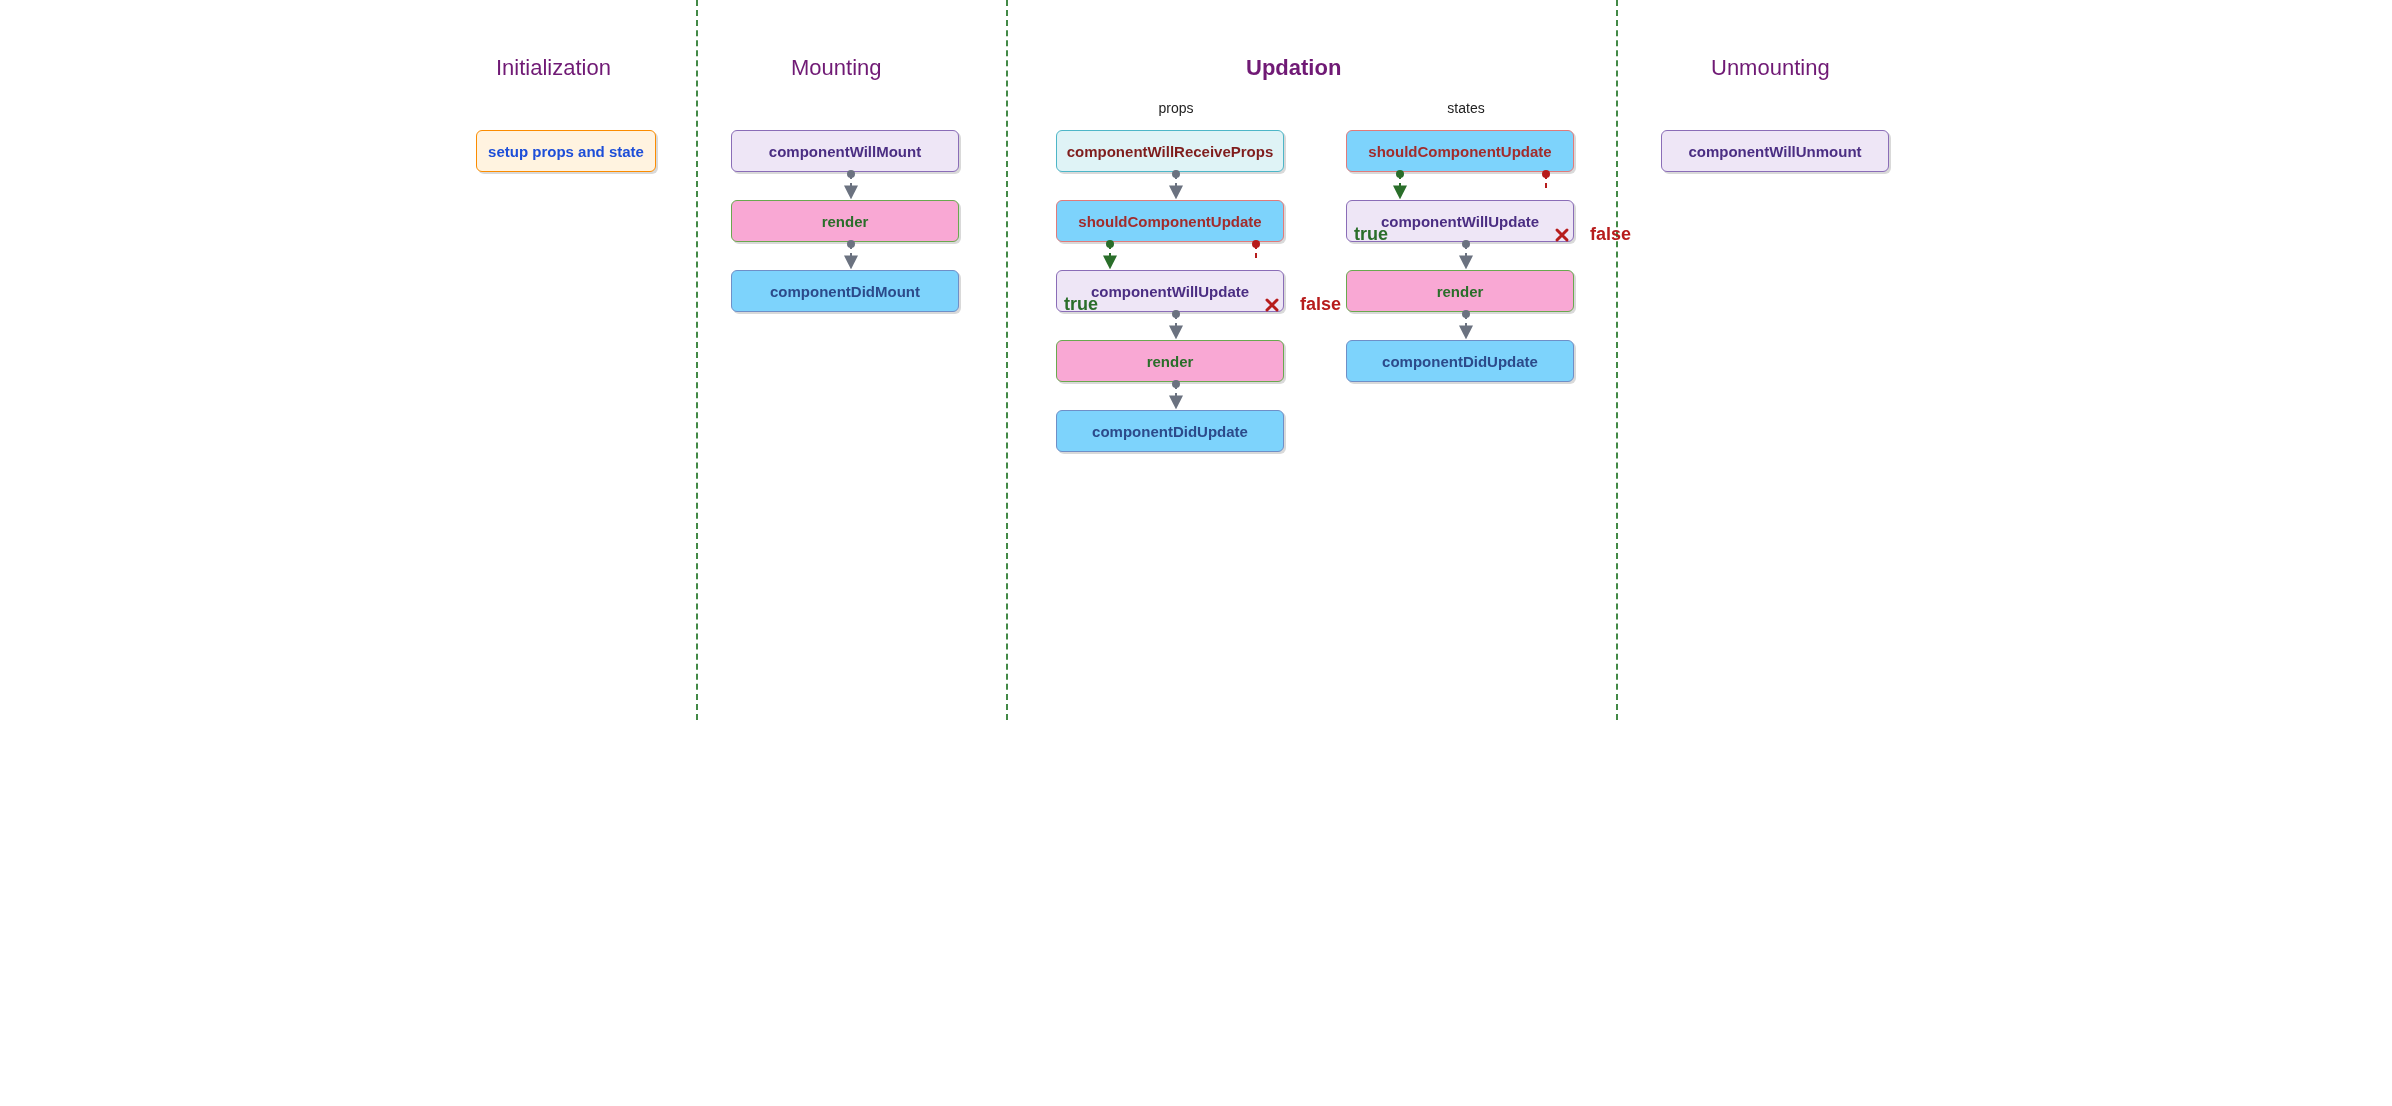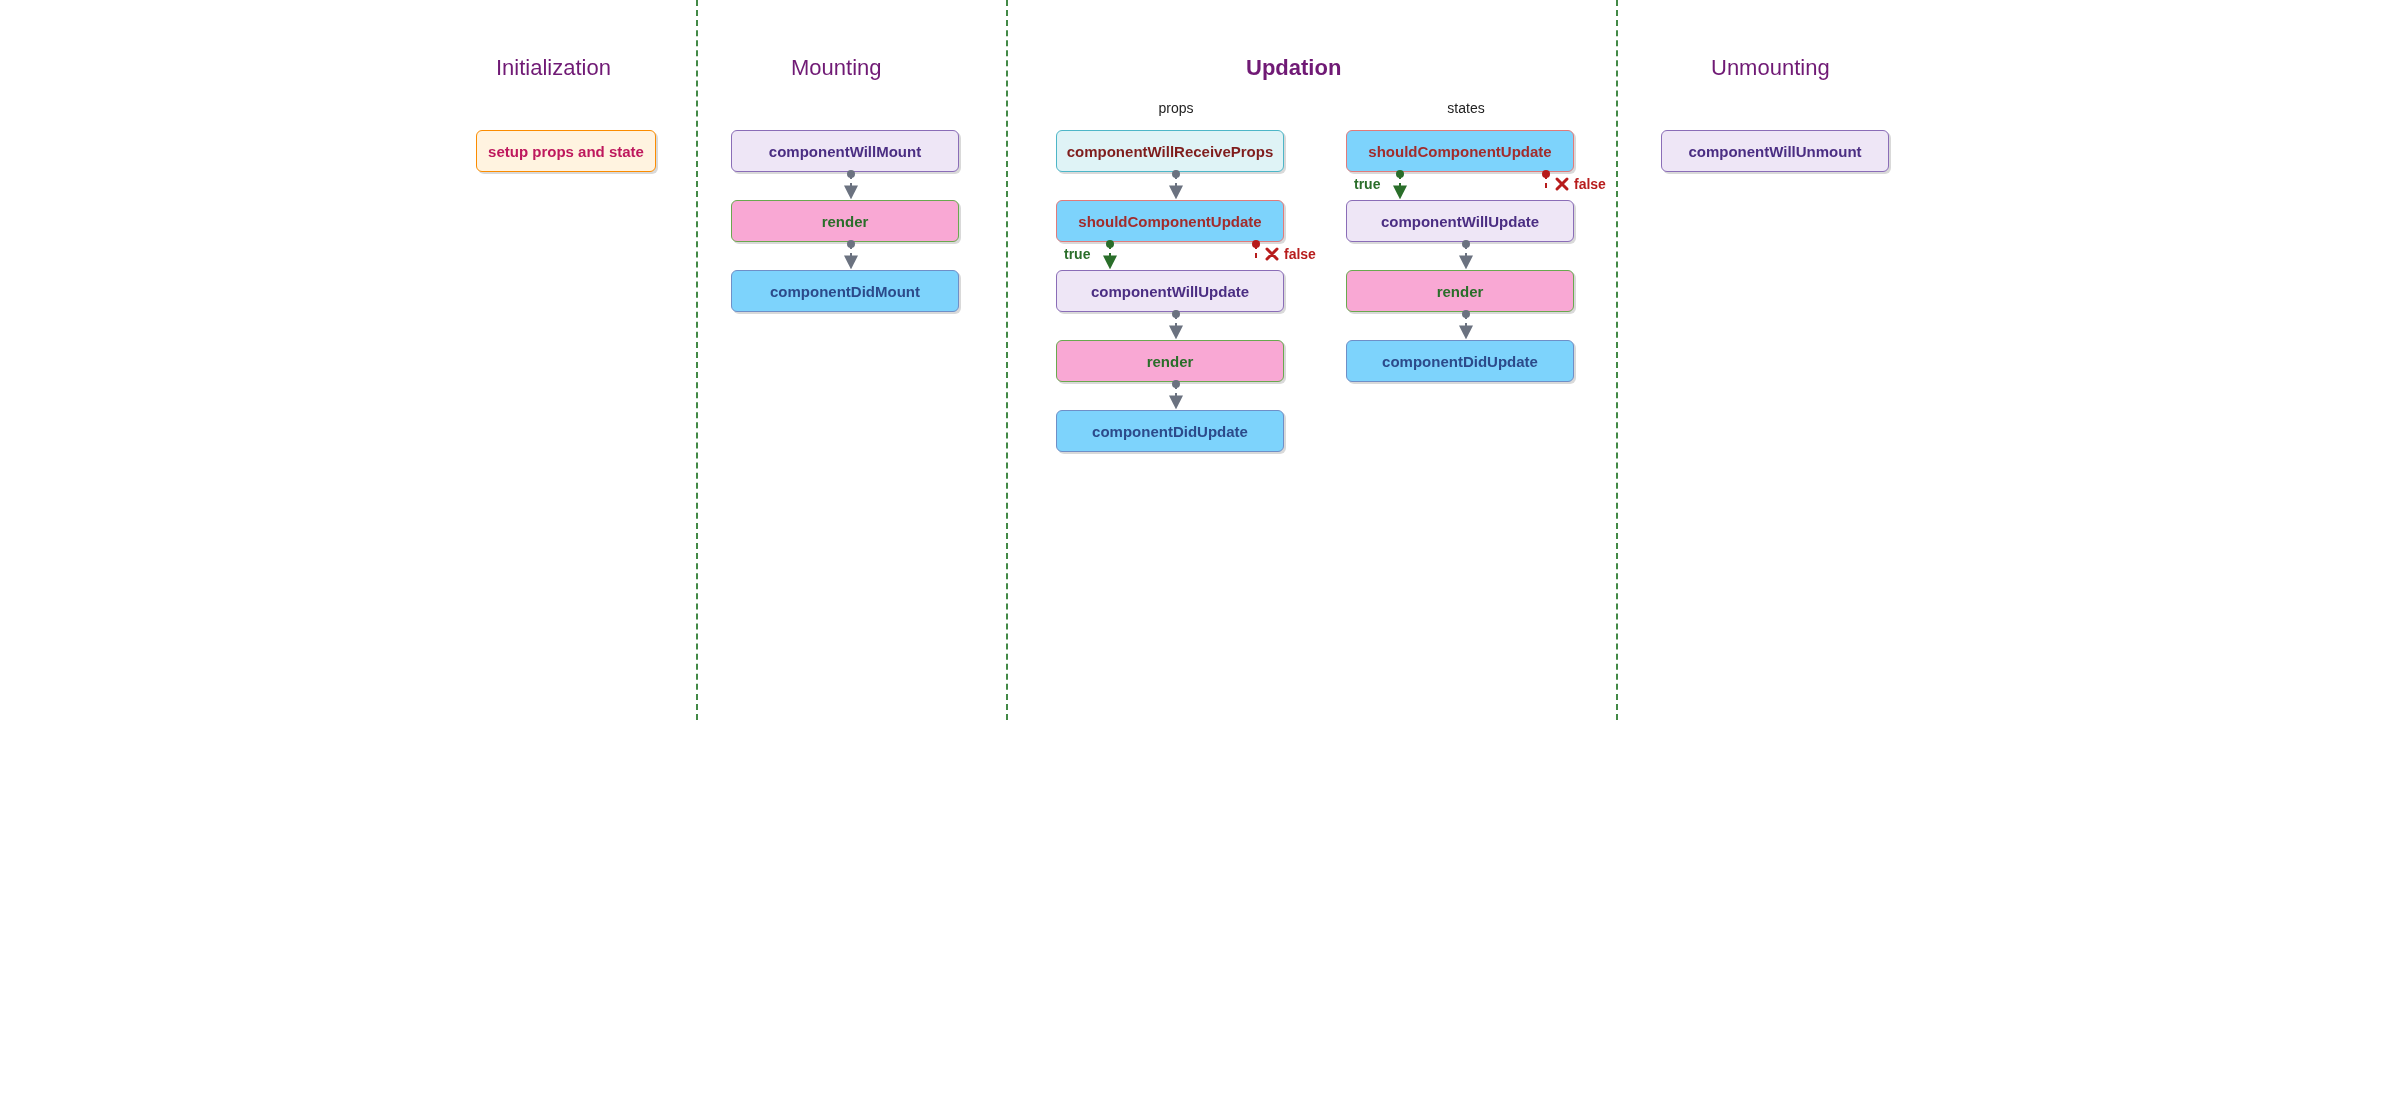--- a/index.html
+++ b/index.html
@@ -46,34 +46,35 @@
     display: flex;
     align-items: center;
     justify-content: center;
     font-size: 15px;
     font-weight: 600;
     box-shadow: 2px 2px 0 rgba(0,0,0,0.15);
     border-width: 1px;
     border-style: solid;
   }
   .node.small { width: 180px; }
-  .c-orange { background:#fff3e0; border-color:#fb8c00; color:#be185d; }
+  .c-orange { background:#fff3e0; border-color:#fb8c00; color:#1d4ed8; }
   .c-purple { background:#eee6f6; border-color:#8a6db7; color:#4b2e83; }
   .c-green  { background:#f9a8d4; border-color:#6aa84f; color:#2a6e2a; }
   .c-blue   { background:#7dd3fc; border-color:#6f8fc7; color:#2c4a8a; }
   .c-cyan   { background:#dff3f6; border-color:#4db6c8; color:#7f1d1d;text-align:right; }
   .c-red    { background:#7dd3fc; border-color:#e17a7a; color:#a22c2c; }
 
   .label-true, .label-false {
     position: absolute;
-    font-size: 14px;
+    font-size: 18px;
     font-weight: 600;
+    margin-top: 48px;
   }
   .label-true  { color:#2a6e2a; }
-  .label-false { color:#b71c1c; display:flex; align-items:center; gap:4px; }
+  .label-false { color:#b71c1c; display:flex; align-items:center; gap:20px; }
   .x-icon {
     width: 16px; height: 16px;
     display: inline-block;
   }
   .svg-layer {
     position: absolute;
     left: 0; top: 0;
     width: 1560px;
     height: 720px;
     pointer-events: none;

